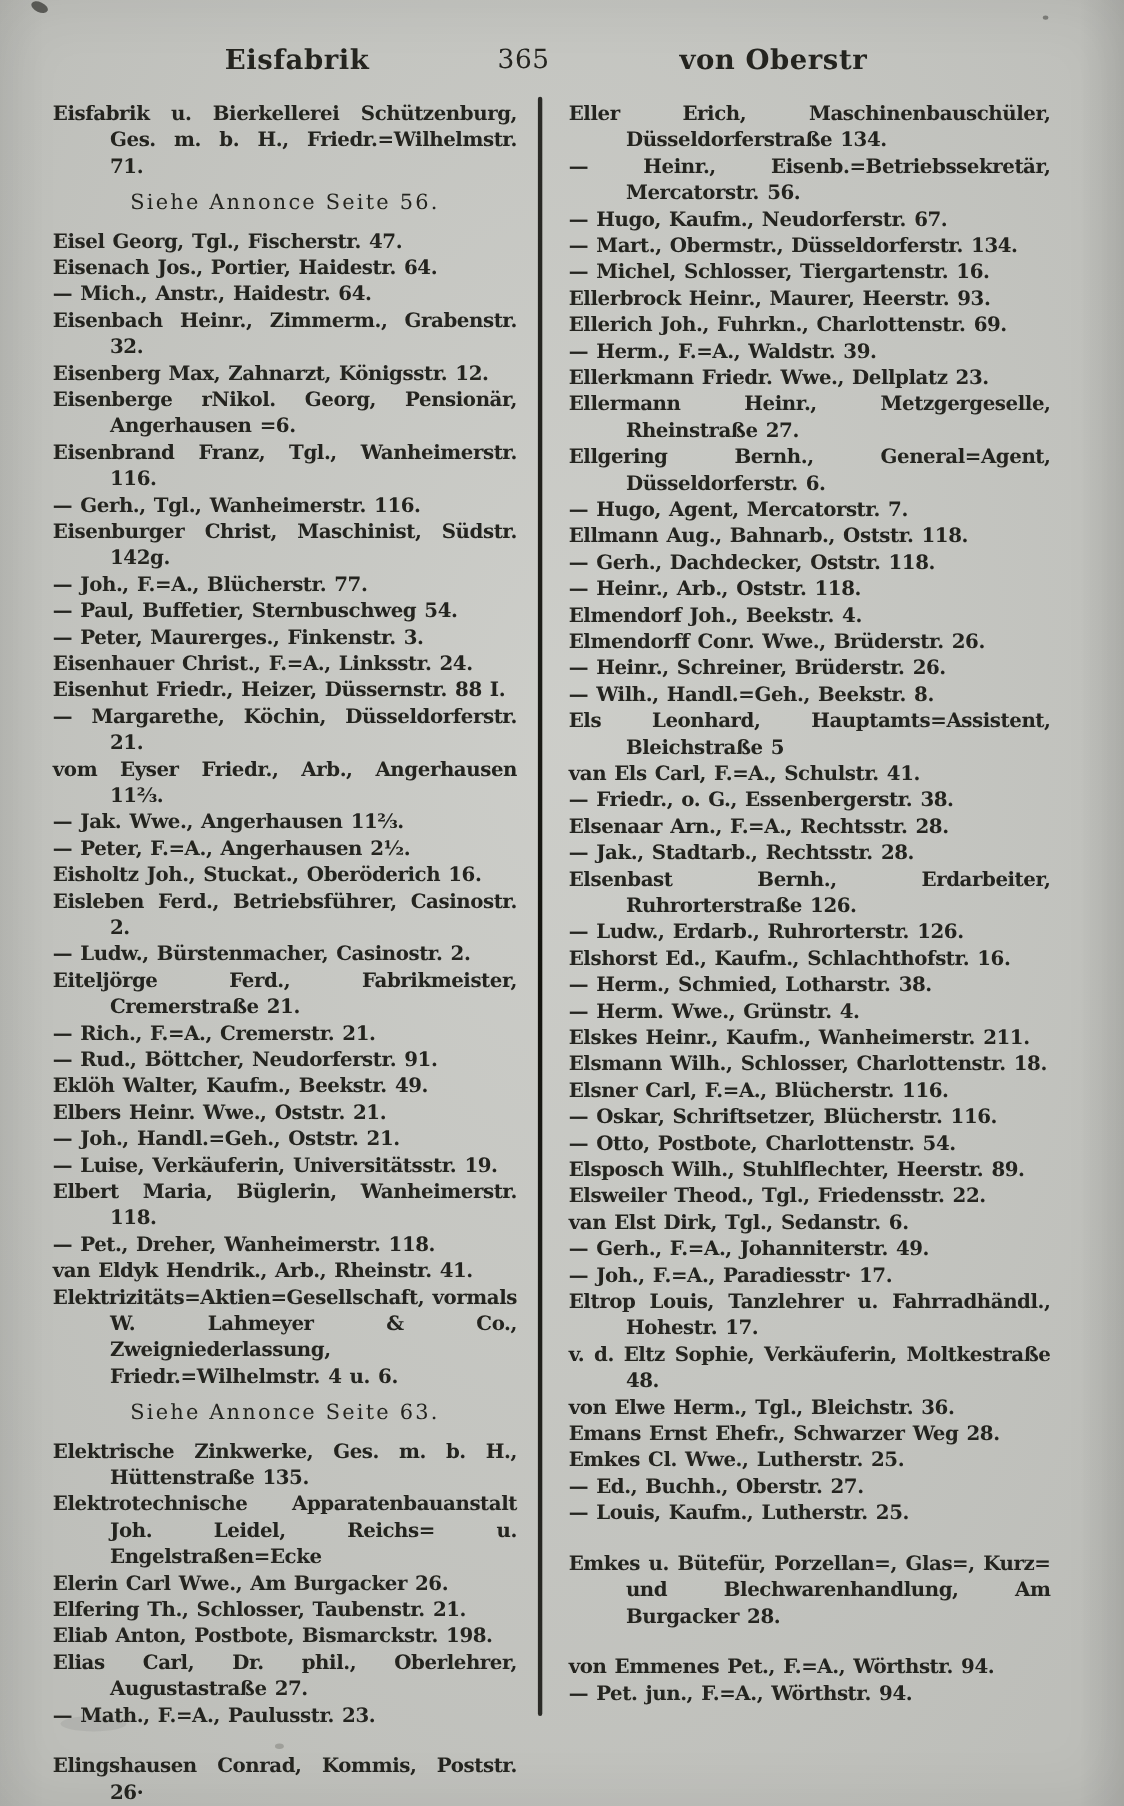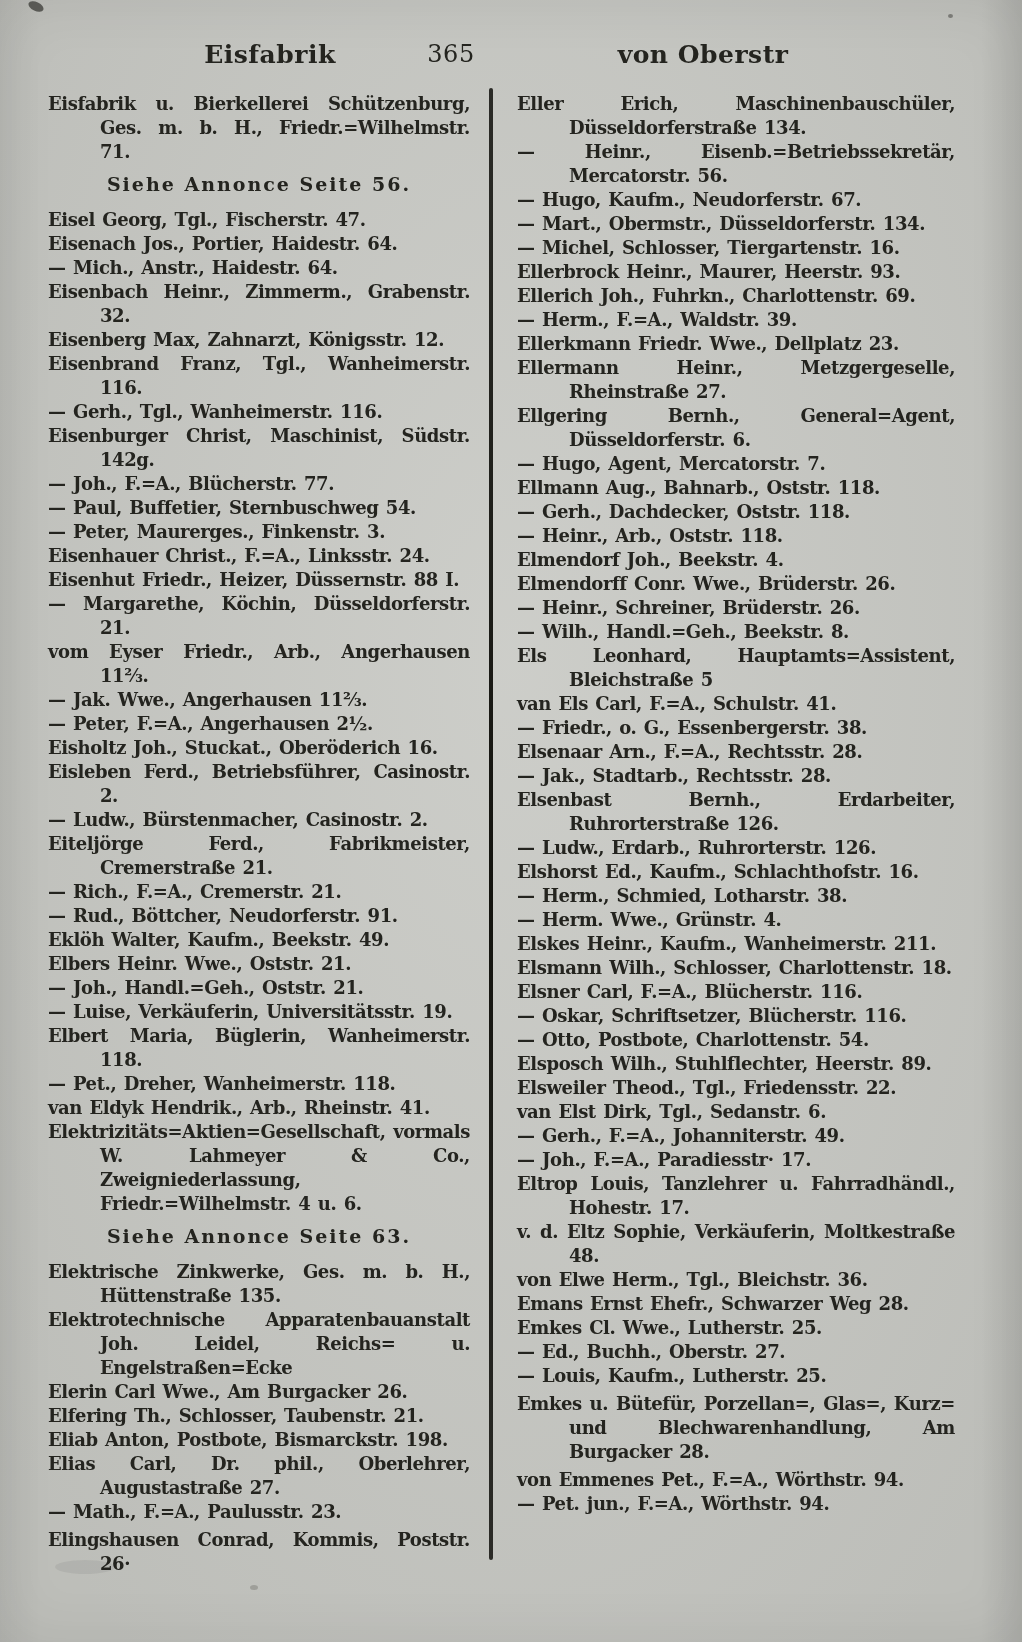--- a/index.html
+++ b/index.html
@@ -14,34 +14,34 @@
     background:#c7c8c3;
     background-image:
       radial-gradient(ellipse at 50% 40%, rgba(255,255,255,0.10), rgba(0,0,0,0.05) 90%),
       linear-gradient(90deg, rgba(0,0,0,0.04), rgba(0,0,0,0) 4%, rgba(0,0,0,0) 96%, rgba(0,0,0,0.08));
     color:#24241f;
     box-shadow:inset 0 0 60px rgba(0,0,0,0.08);
   }
   .running-header{position:absolute;top:40px;left:0;width:100%;height:40px;}
   .hdr{position:absolute;font-weight:bold;font-size:25px;letter-spacing:0.5px;white-space:nowrap;}
   .hdr-left{left:270px;transform:translateX(-50%);}
-  .hdr-num{left:451px;transform:translateX(-50%);font-weight:normal;font-size:24px;}
+  .hdr-num{left:476px;transform:translateX(-50%);font-weight:normal;font-size:24px;}
   .hdr-right{left:703px;transform:translateX(-50%);}
   .column{position:absolute;top:92px;}
   .col-left{left:48px;width:422px;}
   .col-right{left:517px;width:438px;}
   .entry{
     font-size:18px;line-height:24px;font-weight:bold;
     letter-spacing:-0.4px;word-spacing:1.5px;
     text-align:justify;
     padding-left:52px;text-indent:-52px;
   }
-  .entry.gap{margin-top:4px;}
+  .entry.gap{margin-top:22px;}
   .note{
-    font-size:19px;line-height:24px;font-weight:bold;
+    font-size:19px;line-height:24px;font-weight:normal;
     letter-spacing:2px;text-align:center;
     margin:8px 0 12px 0;
   }
   .divider{
     position:absolute;left:489px;top:88px;width:4px;height:1472px;
     background:linear-gradient(180deg,#2b2b27 0%,#14140f 55%,#2b2b27 100%);
     border-radius:2px;
   }
   .speck{position:absolute;background:#3a3a35;border-radius:50%;}
   .speck-a{left:28px;top:2px;width:16px;height:9px;transform:rotate(25deg);opacity:.75;}
@@ -64,20 +64,21 @@
   <div class="divider"></div>
 
   <div class="column col-left">
       <div class="entry">Eisfabrik u. Bierkellerei Schützenburg, Ges. m. b. H., Friedr.=Wilhelmstr. 71.</div>
       <div class="note">Siehe Annonce Seite 56.</div>
       <div class="entry">Eisel Georg, Tgl., Fischerstr. 47.</div>
       <div class="entry">Eisenach Jos., Portier, Haidestr. 64.</div>
       <div class="entry">— Mich., Anstr., Haidestr. 64.</div>
       <div class="entry">Eisenbach Heinr., Zimmerm., Grabenstr. 32.</div>
       <div class="entry">Eisenberg Max, Zahnarzt, Königsstr. 12.</div>
+      <div class="entry">Eisenberge rNikol. Georg, Pensionär, Angerhausen =6.</div>
       <div class="entry">Eisenbrand Franz, Tgl., Wanheimerstr. 116.</div>
       <div class="entry">— Gerh., Tgl., Wanheimerstr. 116.</div>
       <div class="entry">Eisenburger Christ, Maschinist, Südstr. 142g.</div>
       <div class="entry">— Joh., F.=A., Blücherstr. 77.</div>
       <div class="entry">— Paul, Buffetier, Sternbuschweg 54.</div>
       <div class="entry">— Peter, Maurerges., Finkenstr. 3.</div>
       <div class="entry">Eisenhauer Christ., F.=A., Linksstr. 24.</div>
       <div class="entry">Eisenhut Friedr., Heizer, Düssernstr. 88 I.</div>
       <div class="entry">— Margarethe, Köchin, Düsseldorferstr. 21.</div>
       <div class="entry">vom Eyser Friedr., Arb., Angerhausen 11⅔.</div>

